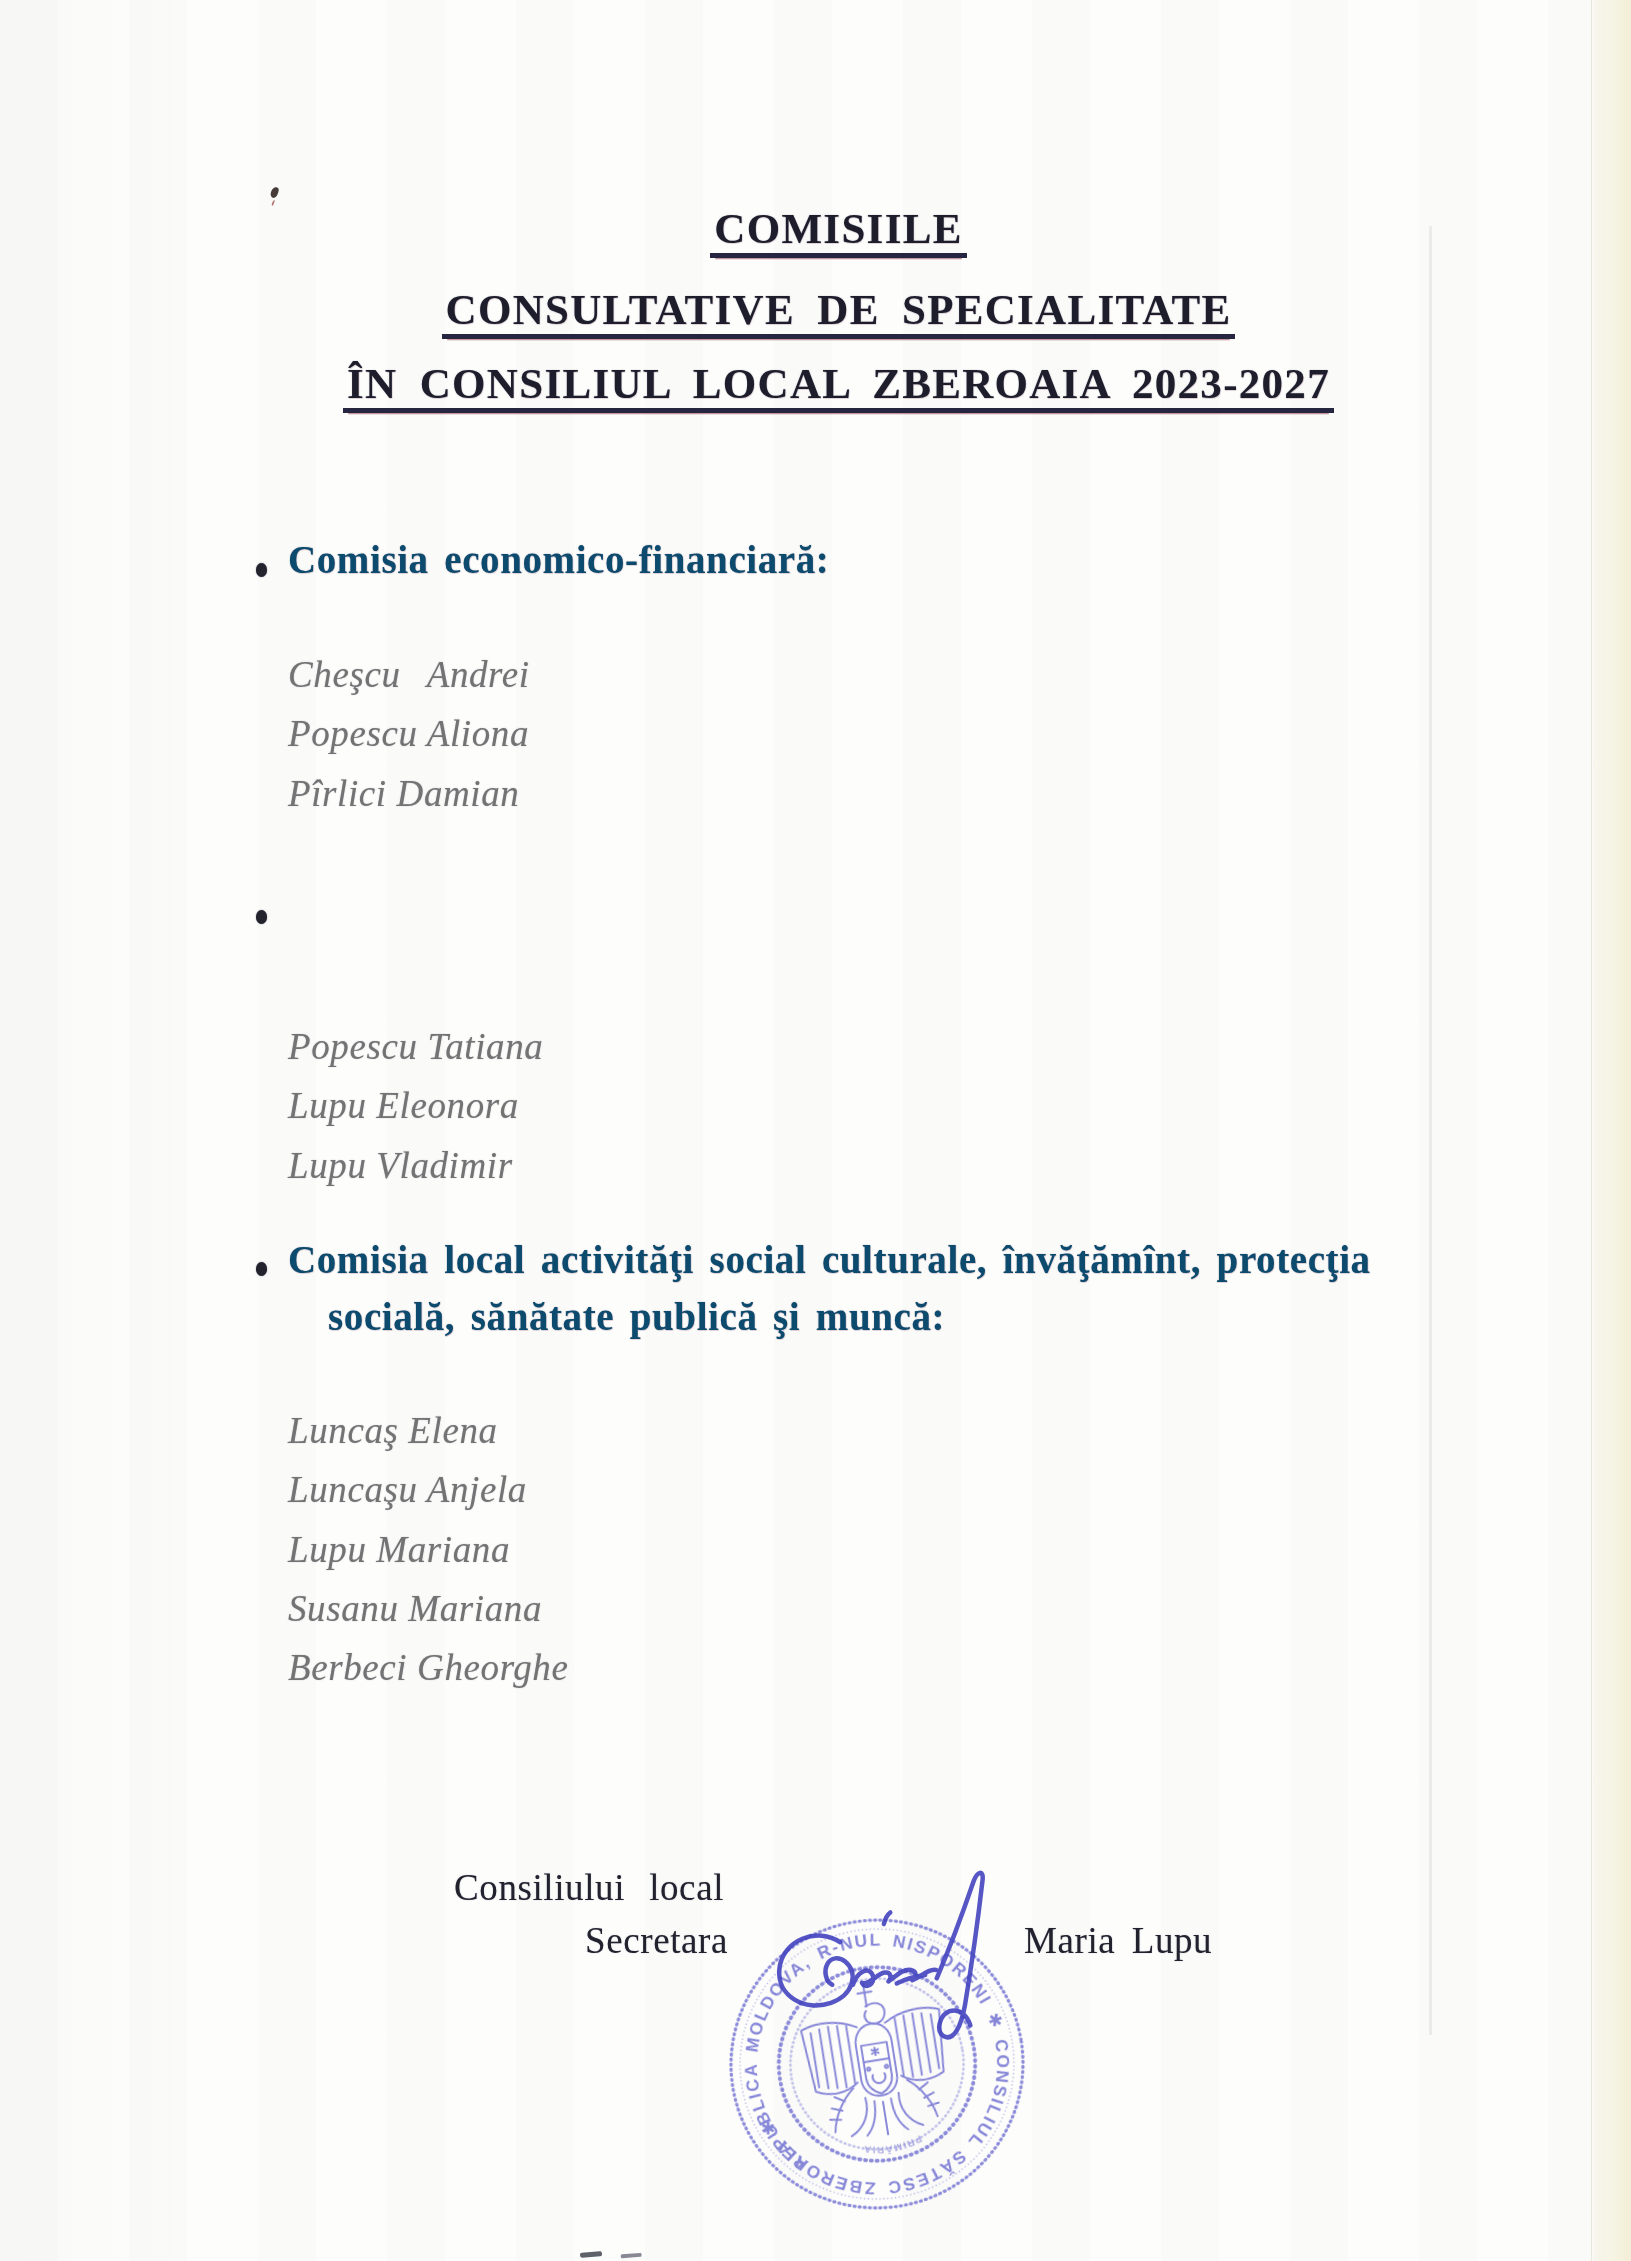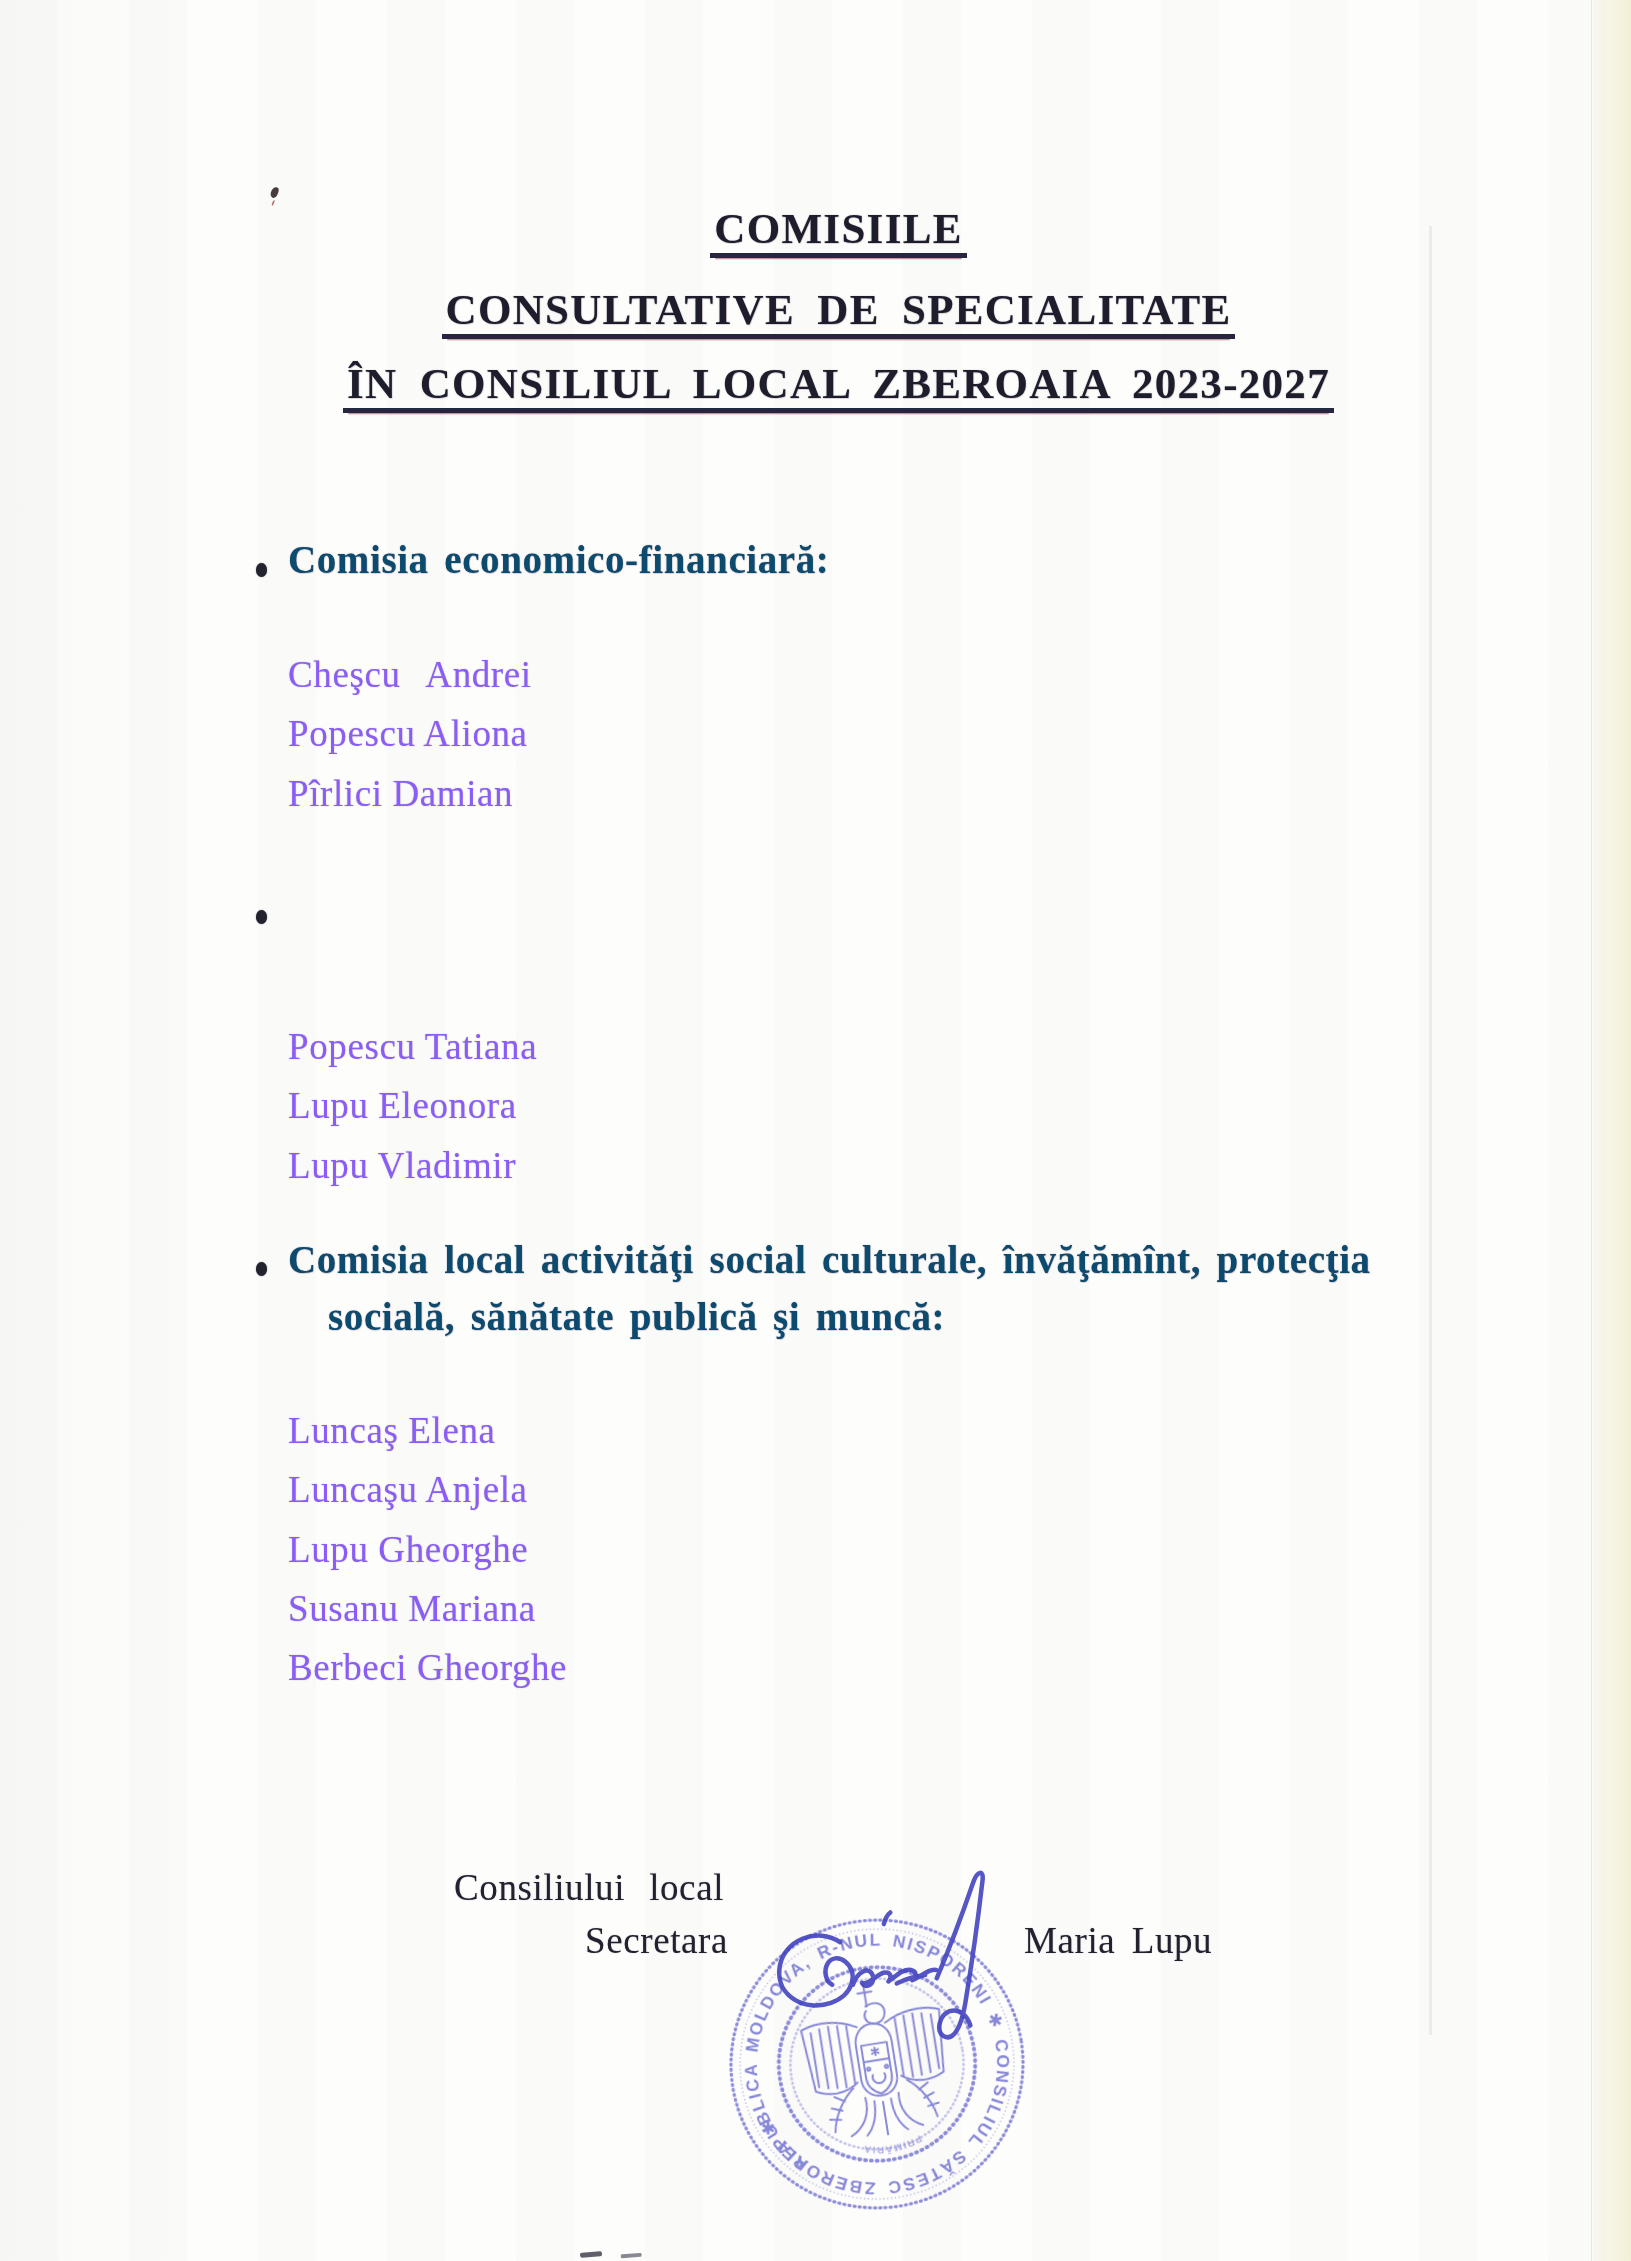--- a/index.html
+++ b/index.html
@@ -59,22 +59,23 @@
     position:absolute;width:11px;height:13.6px;border-radius:50%;
     background:#23232e;box-shadow:0 0 1.3px rgba(30,30,80,.6);
   }
   .heading{
     position:absolute;left:288px;font-weight:700;font-size:39px;line-height:1;
     letter-spacing:0.6px;word-spacing:5.2px;color:#0c4a6e;white-space:nowrap;
     text-shadow:0 0 1.3px rgba(30,30,80,.4), 0.6px 0.6px 0 rgba(120,20,50,.12);
   }
   .name-row{
     position:absolute;left:288px;font-size:37px;line-height:1;
-    letter-spacing:0.6px;color:#8b5cf6;white-space:nowrap;
+    letter-spacing:0.6px;color:#737373;white-space:nowrap;
     text-shadow:0 0 1.3px rgba(30,30,80,.3);
+    font-style:italic;
   }
   .wide-gap{word-spacing:17px;}
 
   .sig-text{
     position:absolute;font-size:37px;line-height:1;letter-spacing:0.6px;color:#22222e;
     white-space:nowrap;text-shadow:0 0 1.3px rgba(30,30,80,.3);
   }
   .sig-role1{left:585px;top:1922px;}
   .sig-role2{left:454px;top:1869px;word-spacing:14.2px;font-family:Liberation Serif, serif;}
   .sig-name{left:1024px;top:1922px;word-spacing:6.5px;}
@@ -108,21 +109,21 @@
   <div class="bullet-dot" style="left:256px;top:910px;"></div>
   <div class="name-row" style="top:1028px;">Popescu Tatiana</div>
   <div class="name-row" style="top:1087px;">Lupu Eleonora</div>
   <div class="name-row" style="top:1147px;">Lupu Vladimir</div>
 
   <div class="bullet-dot" style="left:256px;top:1262px;"></div>
   <div class="heading" style="top:1240px;">Comisia local activităţi social culturale, învăţămînt, protecţia</div>
   <div class="heading" style="top:1297px;margin-left:40px;">socială, sănătate publică şi muncă:</div>
   <div class="name-row" style="top:1412px;">Luncaş Elena</div>
   <div class="name-row" style="top:1471px;">Luncaşu Anjela</div>
-  <div class="name-row" style="top:1531px;">Lupu Gheorghe</div>
+  <div class="name-row" style="top:1531px;">Lupu Mariana</div>
   <div class="name-row" style="top:1590px;">Susanu Mariana</div>
   <div class="name-row" style="top:1649px;">Berbeci Gheorghe</div>
 
   <div class="sig-text sig-role1">Secretara</div>
   <div class="sig-text sig-role2">Consiliului local</div>
   <div class="sig-text sig-name">Maria Lupu</div>
 
   <svg class="stamp-svg" viewBox="-260 -260 520 520">
     <defs>
       <filter id="inkblur" x="-20%" y="-20%" width="140%" height="140%">

